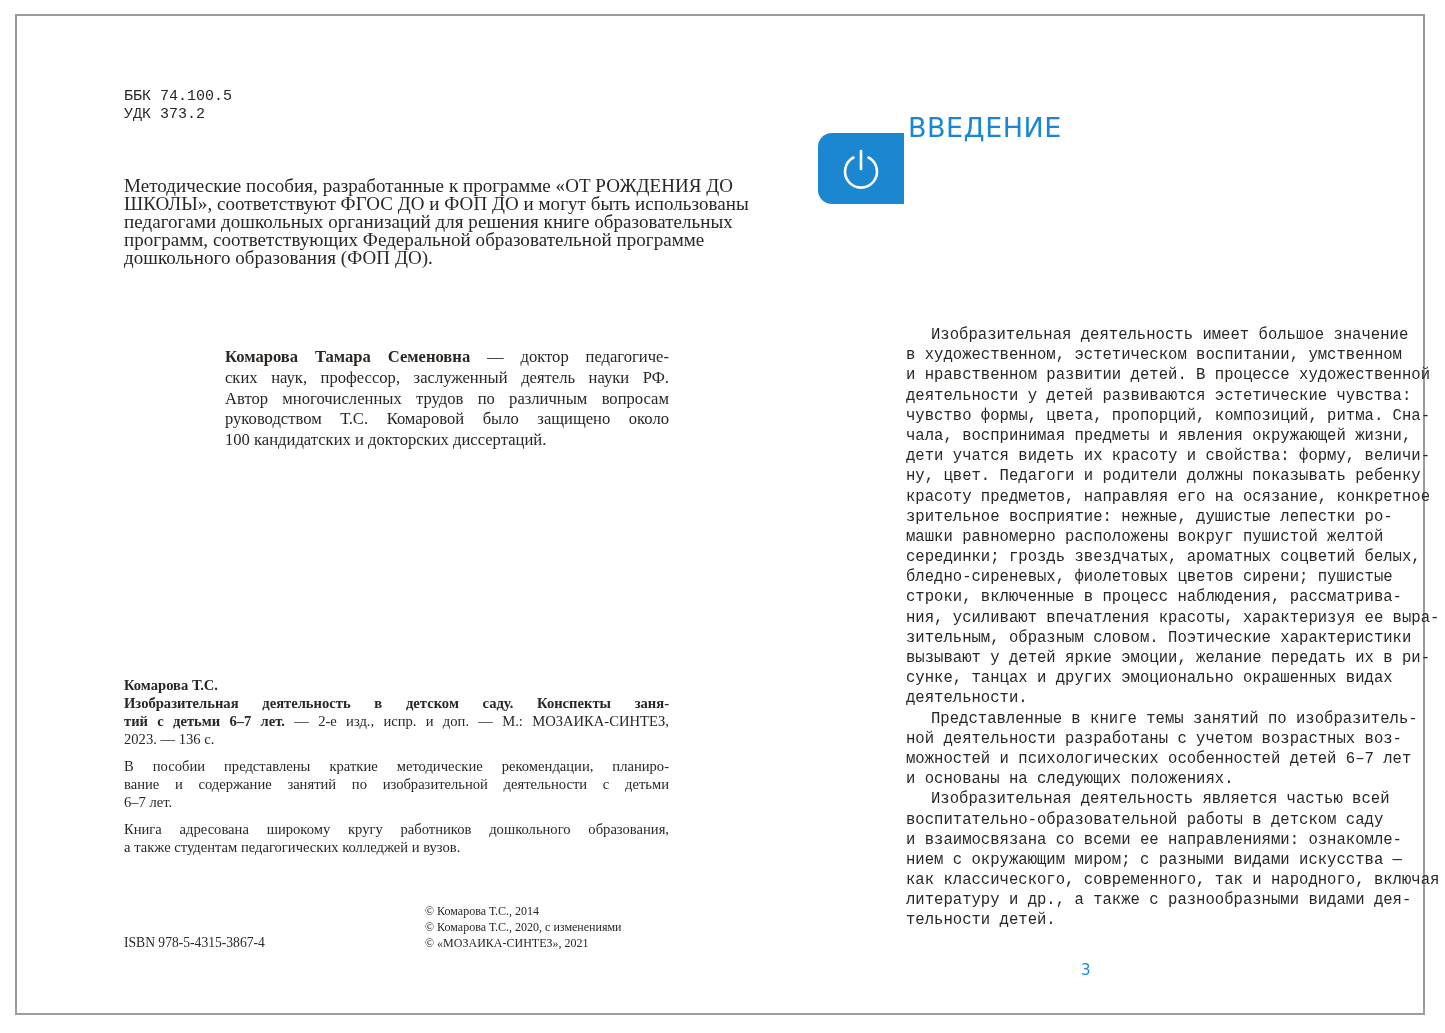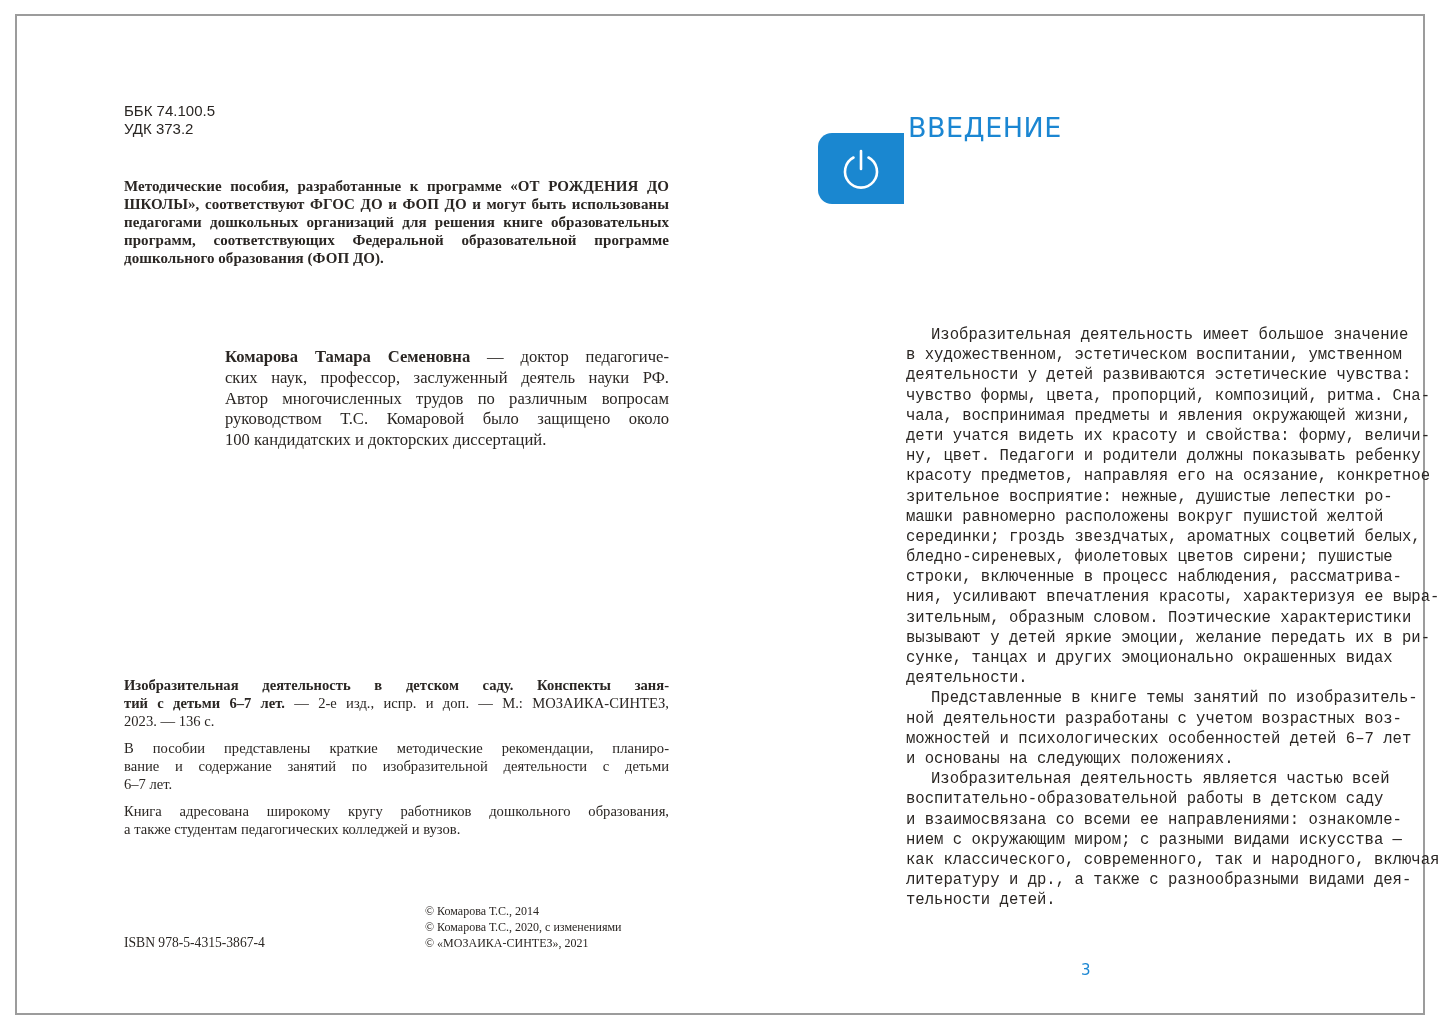--- a/index.html
+++ b/index.html
@@ -39,32 +39,31 @@
       white-space: nowrap;
       text-align: justify;
       text-align-last: justify;
       height: 18px;
       line-height: 18px;
     }
     .line.last { text-align-last: left; }
 
     
     .codes {
-      left: 107px; top: 86px; width: 300px;
-      font-family: Liberation Sans, sans-serif;
+      left: 107px; top: 72px; width: 300px;
+      font-family: Liberation Mono, monospace;
       font-size: 15px;
     }
     .codes .line { text-align-last: left; }
 
     .method {
       left: 107px; top: 161px; width: 545px;
       font-family: "Liberation Serif", serif;
-      font-size: 15px;
+      font-size: 19px;
       letter-spacing: 0.05px;
-      font-weight: bold;
     }
     .bio {
       left: 208px; top: 291px; width: 444px;
       font-family: "Liberation Serif", serif;
       font-size: 16.6px;
       margin-top: 40px;
     }
     .bio .line { height: 20.8px; line-height: 20.8px; }
     .bio b { font-weight: bold; }
 
@@ -148,20 +147,21 @@
 
     <div class="block bio">
       <span class="line"><b>Комарова Тамара Семеновна</b><span> — доктор педагогиче-</span></span>
       <span class="line">ских наук, профессор, заслуженный деятель науки РФ.</span>
       <span class="line">Автор многочисленных трудов по различным вопросам</span>
       <span class="line">руководством Т.С. Комаровой было защищено около</span>
       <span class="line last">100 кандидатских и докторских диссертаций.</span>
     </div>
 
     <div class="block biblio">
+      <span class="line last"><b>Комарова Т.С.</b></span>
       <span class="line"><b>Изобразительная деятельность в детском саду. Конспекты заня-</b></span>
       <span class="line"><b>тий с детьми 6–7 лет.</b><span> — 2-е изд., испр. и доп. — М.: МОЗАИКА-СИНТЕЗ,</span></span>
       <span class="line last">2023. — 136 с.</span>
       <div class="gap"></div>
       <span class="line">В пособии представлены краткие методические рекомендации, планиро-</span>
       <span class="line">вание и содержание занятий по изобразительной деятельности с детьми</span>
       <span class="line last">6–7 лет.</span>
       <div class="gap"></div>
       <span class="line">Книга адресована широкому кругу работников дошкольного образования,</span>
       <span class="line last">а также студентам педагогических колледжей и вузов.</span>
@@ -184,20 +184,21 @@
     <div class="icon-box">
       <svg width="44" height="44" viewBox="0 0 44 44">
         <path d="M14.5 10.5 A16 16 0 1 0 29.5 10.5" fill="none" stroke="#ffffff" stroke-width="2.6" stroke-linecap="round"></path>
         <line x1="22" y1="4" x2="22" y2="22" stroke="#ffffff" stroke-width="2.6" stroke-linecap="round"></line>
       </svg>
     </div>
 
     <div class="block intro" id="intro-body">
         <span class="line indent">Изобразительная деятельность имеет большое значение</span>
         <span class="line">в художественном, эстетическом воспитании, умственном</span>
+        <span class="line">и нравственном развитии детей. В процессе художественной</span>
         <span class="line">деятельности у детей развиваются эстетические чувства:</span>
         <span class="line">чувство формы, цвета, пропорций, композиций, ритма. Сна-</span>
         <span class="line">чала, воспринимая предметы и явления окружающей жизни,</span>
         <span class="line">дети учатся видеть их красоту и свойства: форму, величи-</span>
         <span class="line">ну, цвет. Педагоги и родители должны показывать ребенку</span>
         <span class="line">красоту предметов, направляя его на осязание, конкретное</span>
         <span class="line">зрительное восприятие: нежные, душистые лепестки ро-</span>
         <span class="line">машки равномерно расположены вокруг пушистой желтой</span>
         <span class="line">серединки; гроздь звездчатых, ароматных соцветий белых,</span>
         <span class="line">бледно-сиреневых, фиолетовых цветов сирени; пушистые</span>

